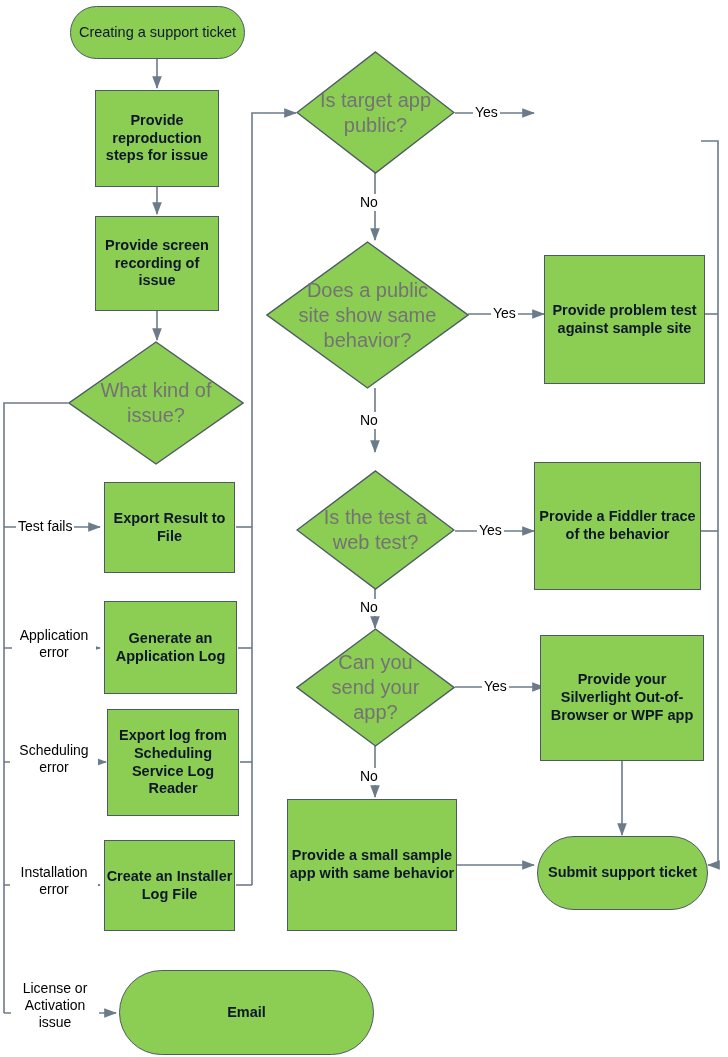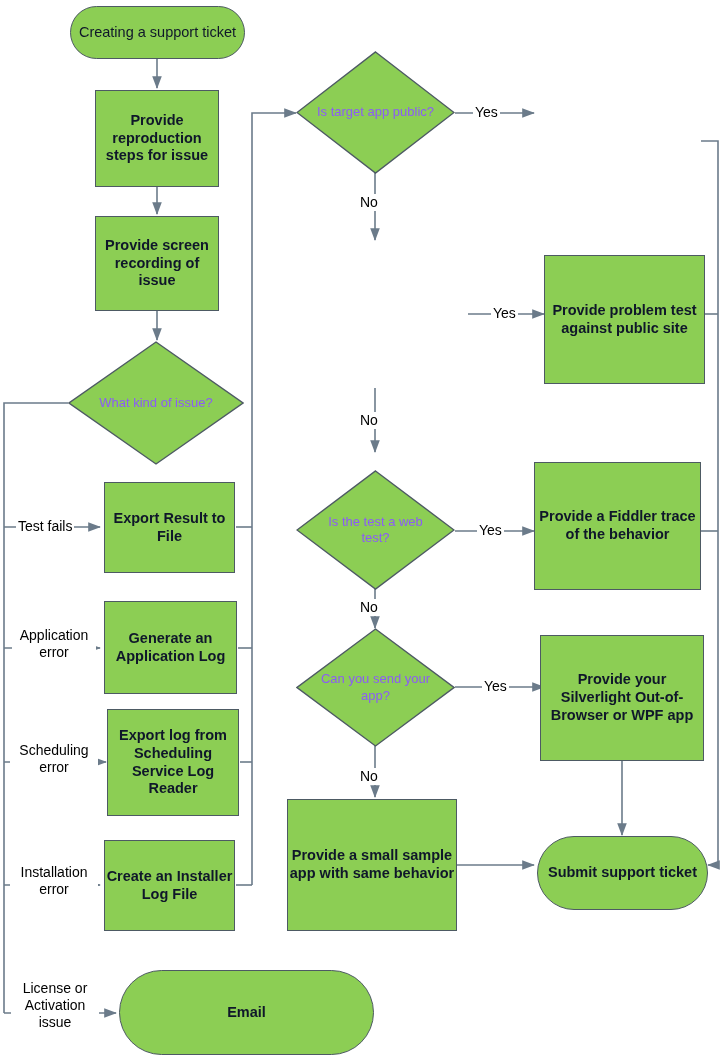--- a/index.html
+++ b/index.html
@@ -12,21 +12,21 @@
         justify-content:center;text-align:center;color:#0f172a;}
   .proc{background:#8CCE54;border:1px solid #4d5a63;font-weight:bold;font-size:14.5px;line-height:1.22;}
   .term{background:#8CCE54;border:1px solid #4d5a63;border-radius:999px;font-size:14.5px;line-height:1.24;}
   .term.bold{font-weight:bold;}
   .term.plain{font-weight:normal;}
 
   .diamond{position:absolute;}
   .diamond .shape{position:absolute;left:0;top:0;width:100%;height:100%;}
   .diamond .dlabel{position:absolute;left:12%;top:0;width:76%;height:100%;
         display:flex;align-items:center;justify-content:center;text-align:center;
-        font-size:13px;line-height:1.25;color:#8b5cf6;}
+        font-size:20px;line-height:1.25;color:#737373;}
 
   .edge-label{position:absolute;font-size:14px;color:#000;white-space:nowrap;
         background:#ffffff;padding:0 2px;line-height:1.2;}
   .edge-label.two{white-space:normal;text-align:center;line-height:1.22;}
 </style>
 </head>
 <body>
 
 <div id="stage">
 
@@ -120,20 +120,26 @@
     <span>Email</span>
   </div>
 
   <div class="diamond" style="left:296px;top:51px;width:159px;height:123px;">
     <svg class="shape" viewBox="0 0 159 123">
       <polygon points="79.5,1 158,61.5 79.5,122 1,61.5" fill="#8CCE54" stroke="#4d5a63" stroke-width="1.4"></polygon>
     </svg>
     <div class="dlabel">Is target app public?</div>
   </div>
 
+  <div class="diamond" style="left:266px;top:241px;width:203px;height:148px;">
+    <svg class="shape" viewBox="0 0 203 148">
+      <polygon points="101.5,1 202,74 101.5,147 1,74" fill="#8CCE54" stroke="#4d5a63" stroke-width="1.4"></polygon>
+    </svg>
+    <div class="dlabel">Does a public site show same behavior?</div>
+  </div>
 
   <div class="diamond" style="left:296px;top:470px;width:159px;height:120px;">
     <svg class="shape" viewBox="0 0 159 120">
       <polygon points="79.5,1 158,60 79.5,119 1,60" fill="#8CCE54" stroke="#4d5a63" stroke-width="1.4"></polygon>
     </svg>
     <div class="dlabel">Is the test a web test?</div>
   </div>
 
   <div class="diamond" style="left:296px;top:628px;width:159px;height:119px;">
     <svg class="shape" viewBox="0 0 159 119">
@@ -141,21 +147,21 @@
     </svg>
     <div class="dlabel">Can you send your app?</div>
   </div>
 
   <div class="node proc" style="left:287px;top:799px;width:170px;height:132px;">
     <span>Provide a small sample app with same behavior</span>
   </div>
 
 
   <div class="node proc" style="left:544px;top:255px;width:161px;height:129px;">
-    <span>Provide problem test against public site</span>
+    <span>Provide problem test against sample site</span>
   </div>
 
   <div class="node proc" style="left:534px;top:462px;width:167px;height:128px;">
     <span>Provide a Fiddler trace of the behavior</span>
   </div>
 
   <div class="node proc" style="left:540px;top:635px;width:164px;height:126px;">
     <span>Provide your Silverlight Out-of-Browser or WPF app</span>
   </div>
 

